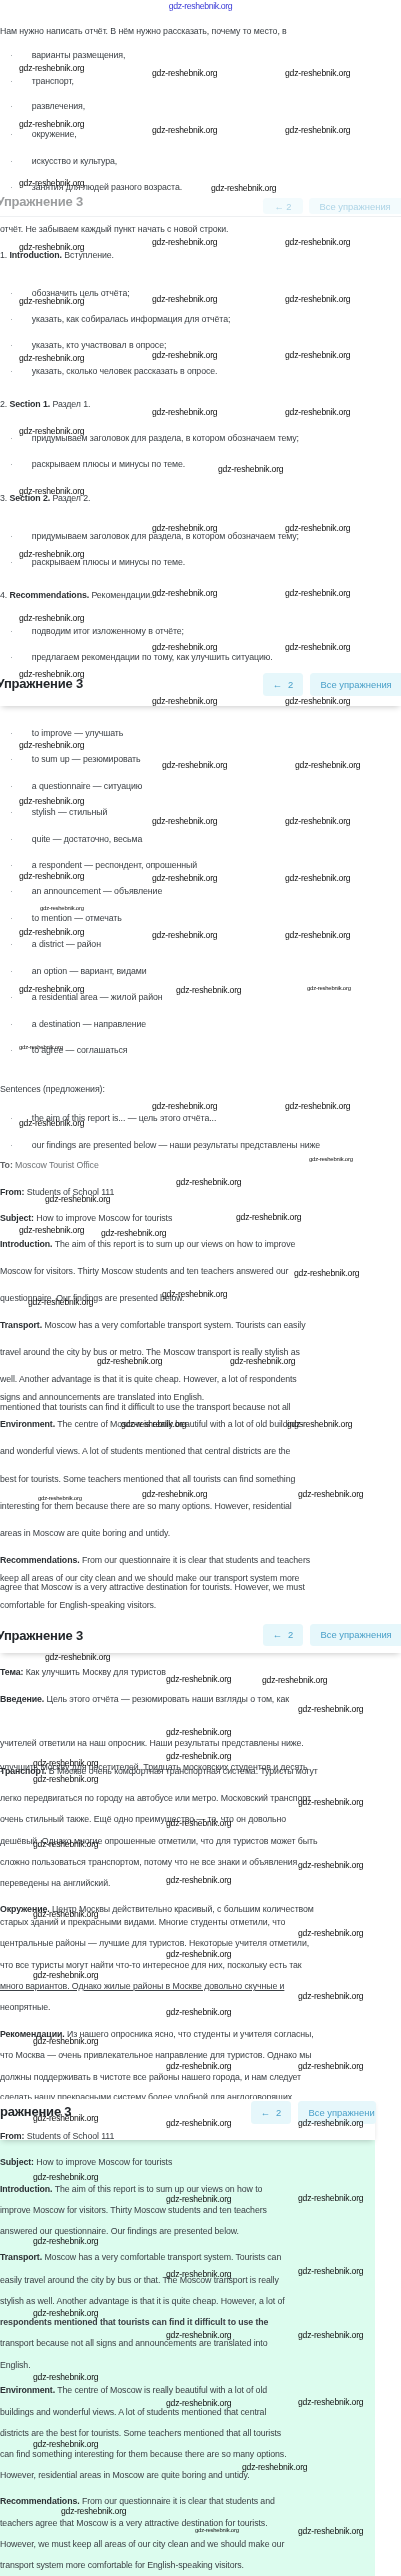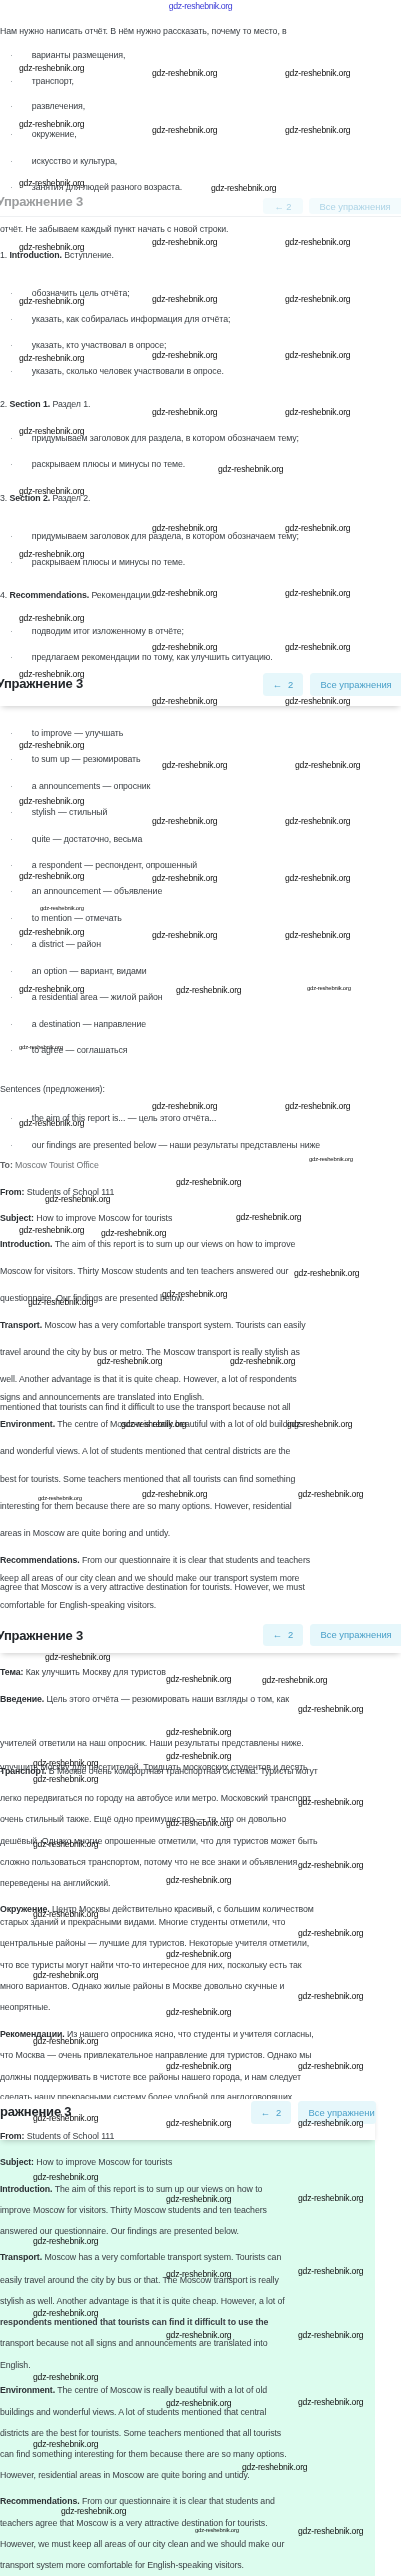--- a/index.html
+++ b/index.html
@@ -45,21 +45,21 @@
     </div>
 </div>
 <div class="abs" style="top:216px;left:0;width:401px;height:0.6px;background:#eef0f2;"></div>
 
 <div class="txt" style="top:224px;">отчёт. Не забываем каждый пункт начать с новой строки.</div>
 
 <div class="txt" style="top:250px;"><span>1.</span> <b>Introduction.</b> <span>Вступление.</span></div>
 <div class="bullet" style="top:288px;"><span>обозначить цель отчёта;</span></div>
 <div class="bullet" style="top:314px;"><span>указать, как собиралась информация для отчёта;</span></div>
 <div class="bullet" style="top:340px;"><span>указать, кто участвовал в опросе;</span></div>
-<div class="bullet" style="top:366px;"><span>указать, сколько человек участвовали в опросе.</span></div>
+<div class="bullet" style="top:366px;"><span>указать, сколько человек рассказать в опросе.</span></div>
 
 <div class="txt" style="top:399px;"><span>2.</span> <b>Section 1.</b> <span>Раздел 1.</span></div>
 <div class="bullet" style="top:433px;"><span>придумываем заголовок для раздела, в котором обозначаем тему;</span></div>
 <div class="bullet" style="top:459px;"><span>раскрываем плюсы и минусы по теме.</span></div>
 
 <div class="txt" style="top:493px;"><span>3.</span> <b>Section 2.</b> <span>Раздел 2.</span></div>
 <div class="bullet" style="top:531px;"><span>придумываем заголовок для раздела, в котором обозначаем тему;</span></div>
 <div class="bullet" style="top:557px;"><span>раскрываем плюсы и минусы по теме.</span></div>
 
 <div class="txt" style="top:590px;"><span>4.</span> <b>Recommendations.</b> <span>Рекомендации.</span></div>
@@ -72,21 +72,21 @@
     <span>←</span>
       <span>2</span>
   </div>
   <div class="btn-all" style="left:310px;top:1.2px;width:83px;">
       <span>Все упражнения</span>
     </div>
 </div>
 
 <div class="bullet" style="top:728px;"><span>to improve — улучшать</span></div>
 <div class="bullet" style="top:754px;"><span>to sum up — резюмировать</span></div>
-<div class="bullet" style="top:781px;"><span>a announcements — опросник</span></div>
+<div class="bullet" style="top:781px;"><span>a questionnaire — ситуацию</span></div>
 <div class="bullet" style="top:807px;"><span>stylish — стильный</span></div>
 <div class="bullet" style="top:834px;"><span>quite — достаточно, весьма</span></div>
 <div class="bullet" style="top:860px;"><span>a respondent — респондент, опрошенный</span></div>
 <div class="bullet" style="top:886px;"><span>an announcement — объявление</span></div>
 <div class="bullet" style="top:913px;"><span>to mention — отмечать</span></div>
 <div class="bullet" style="top:939px;"><span>a district — район</span></div>
 <div class="bullet" style="top:966px;"><span>an option — вариант, видами</span></div>
 <div class="bullet" style="top:992px;"><span>a residential area — жилой район</span></div>
 <div class="bullet" style="top:1019px;"><span>a destination — направление</span></div>
 <div class="bullet" style="top:1045px;"><span>to agree — соглашаться</span></div>
@@ -144,21 +144,21 @@
 <div class="para" style="top:1793px;">легко передвигаться по городу на автобусе или метро. Московский транспорт</div>
 <div class="para" style="top:1814px;">очень стильный также. Ещё одно преимущество — то, что он довольно</div>
 <div class="para" style="top:1836px;">дешёвый. Однако многие опрошенные отметили, что для туристов может быть</div>
 <div class="para" style="top:1857px;">сложно пользоваться транспортом, потому что не все знаки и объявления</div>
 <div class="para" style="top:1878px;">переведены на английский.</div>
 
 <div class="para" style="top:1904px;"><b>Окружение.</b> <span>Центр Москвы действительно красивый, с большим количеством</span></div>
 <div class="para" style="top:1917px;">старых зданий и прекрасными видами. Многие студенты отметили, что</div>
 <div class="para" style="top:1938px;">центральные районы — лучшие для туристов. Некоторые учителя отметили,</div>
 <div class="para" style="top:1960px;">что все туристы могут найти что-то интересное для них, поскольку есть так</div>
-<div class="para" style="top:1981px;">много вариантов. Однако жилые районы в Москве довольно скучные и</div>
+<div class="para" style="top:1981px;text-decoration:underline;">много вариантов. Однако жилые районы в Москве довольно скучные и</div>
 <div class="para" style="top:2002px;">неопрятные.</div>
 
 <div class="para" style="top:2029px;"><b>Рекомендации.</b> <span>Из нашего опросника ясно, что студенты и учителя согласны,</span></div>
 <div class="para" style="top:2050px;">что Москва — очень привлекательное направление для туристов. Однако мы</div>
 <div class="para" style="top:2072px;">должны поддерживать в чистоте все районы нашего города, и нам следует</div>
 <div class="para" style="top:2092px;">сделать нашу прекрасными систему более удобной для англоговорящих</div>
 
 <div class="answer-box"></div>
 
 <div class="sticky shadow-bottom" style="top:2099px;height:41px;width:375px;">

